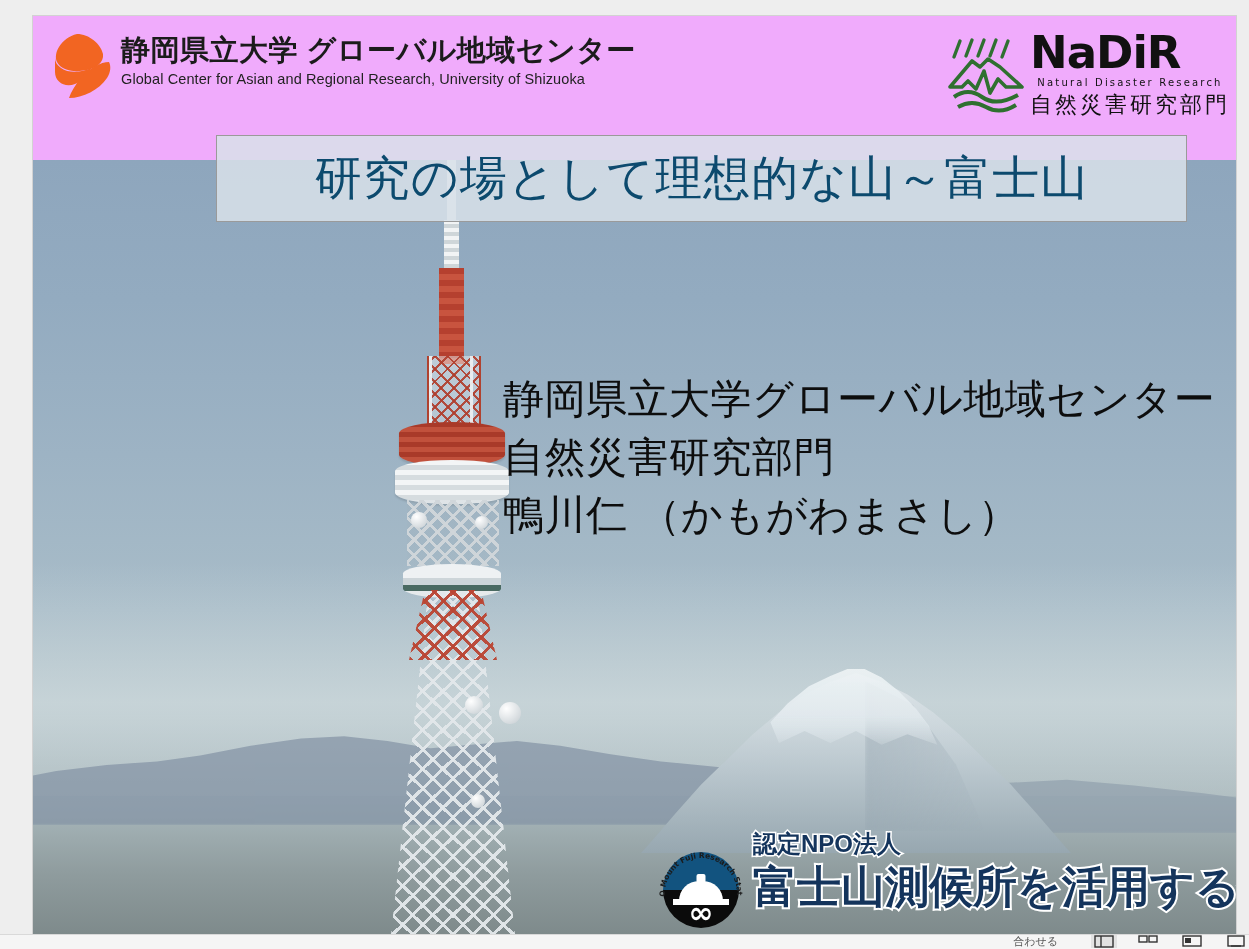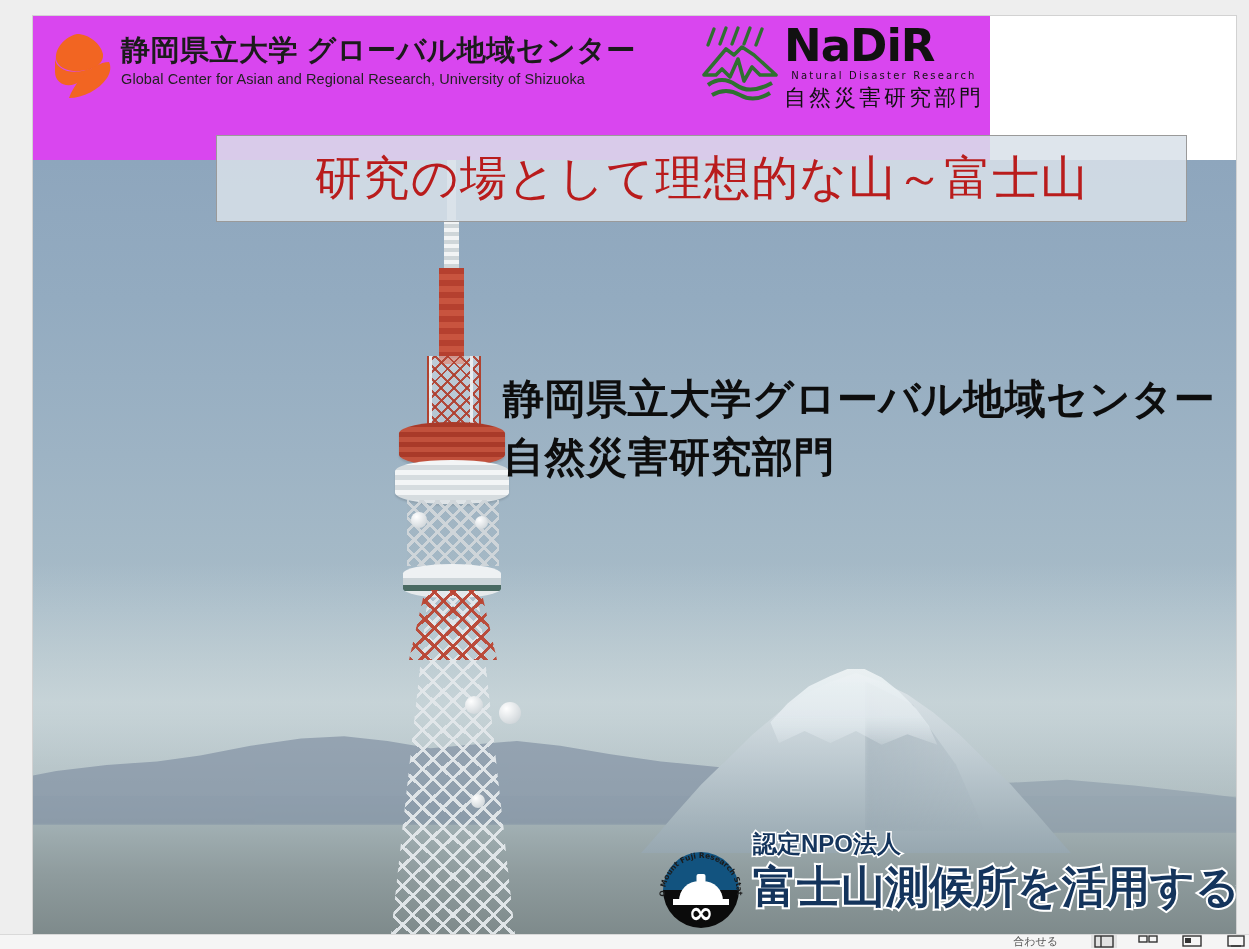--- a/index.html
+++ b/index.html
@@ -12,34 +12,34 @@
 
   
   #slide{
     position:absolute;left:33px;top:16px;width:1203px;height:919px;
     background:#ffffff;overflow:hidden;
     box-shadow:0 0 0 1px #d2d2d2;
   }
 
   
   .header{
-    position:absolute;left:0;top:0;width:957px;height:144px;
-    background:#d946ef;z-index:6;
+    position:absolute;left:0;top:0;width:1203px;height:144px;
+    background:#f0abfc;z-index:6;
   }
   .uni-logo{position:absolute;left:10px;top:16px;width:72px;height:70px;}
   .uni-text{position:absolute;left:88px;top:18px;}
   .uni-jp{
     font-size:29px;font-weight:bold;color:#1b1b1b;letter-spacing:0.5px;
     line-height:1.15;white-space:nowrap;
   }
   .uni-en{
     font-size:14.5px;color:#222;margin-top:4px;white-space:nowrap;
     letter-spacing:0.1px;
   }
-  .nadir{position:absolute;right:6px;top:9px;height:88px;display:flex;align-items:flex-start;gap:2px;}
+  .nadir{position:absolute;right:6px;top:16px;height:88px;display:flex;align-items:center;gap:2px;}
   .nadir-mark{width:84px;height:78px;}
   .nadir-txt{display:flex;flex-direction:column;align-items:stretch;}
   .nadir-name{
     font-size:45px;font-weight:bold;color:#111;line-height:0.95;
     letter-spacing:-1px;font-family:"DejaVu Sans",sans-serif;
   }
   .nadir-sub{
     font-size:10px;color:#111;letter-spacing:2.2px;margin-top:2px;
     font-family:"DejaVu Sans",sans-serif;text-align:center;
   }
@@ -170,29 +170,29 @@
 
   
   .title-box{
     position:absolute;left:183px;top:119px;width:969px;height:85px;
     background:rgba(216,225,233,.86);
     border:1px solid #9a9a9a;
     display:flex;align-items:center;justify-content:center;
     z-index:7;
   }
   .title-text{
-    font-size:47px;color:#b91c1c;letter-spacing:1px;white-space:nowrap;
+    font-size:47px;color:#0c4a6e;letter-spacing:1px;white-space:nowrap;
     font-weight:400;
   }
 
   
   .body-text{position:absolute;left:470px;top:291px;z-index:7;color:#0d0d0d;}
   .date-line{font-size:42px;letter-spacing:1px;white-space:nowrap;}
   .affil{margin-top:63px;}
-  .affil div{font-size:41px;line-height:1.42;letter-spacing:.5px;white-space:nowrap;font-weight:bold;}
+  .affil div{font-size:41px;line-height:1.42;letter-spacing:.5px;white-space:nowrap;}
 
   
   .npo{position:absolute;left:620px;top:812px;height:110px;display:flex;align-items:flex-start;z-index:7;}
   .npo-badge{position:relative;width:96px;height:96px;margin-top:14px;}
   .npo-circle{
     position:absolute;left:10px;top:10px;width:76px;height:76px;border-radius:50%;
     background:linear-gradient(to bottom,#12537f 0 50%,#0b0b0b 50% 100%);
     overflow:hidden;
   }
   .npo-dome{
@@ -310,20 +310,21 @@
     </div>
 
     <div class="title-box">
       <div class="title-text">研究の場として理想的な山～富士山</div>
     </div>
 
     <div class="body-text">
       <div class="affil">
         <div>静岡県立大学グローバル地域センター</div>
         <div>自然災害研究部門</div>
+        <div>鴨川仁 （かもがわまさし）</div>
       </div>
     </div>
 
     <div class="npo">
       <div class="npo-badge">
         <div class="npo-circle">
           <div class="npo-dome"></div>
           <div class="npo-dome-base"></div>
           <div class="npo-inf">∞</div>
         </div>

